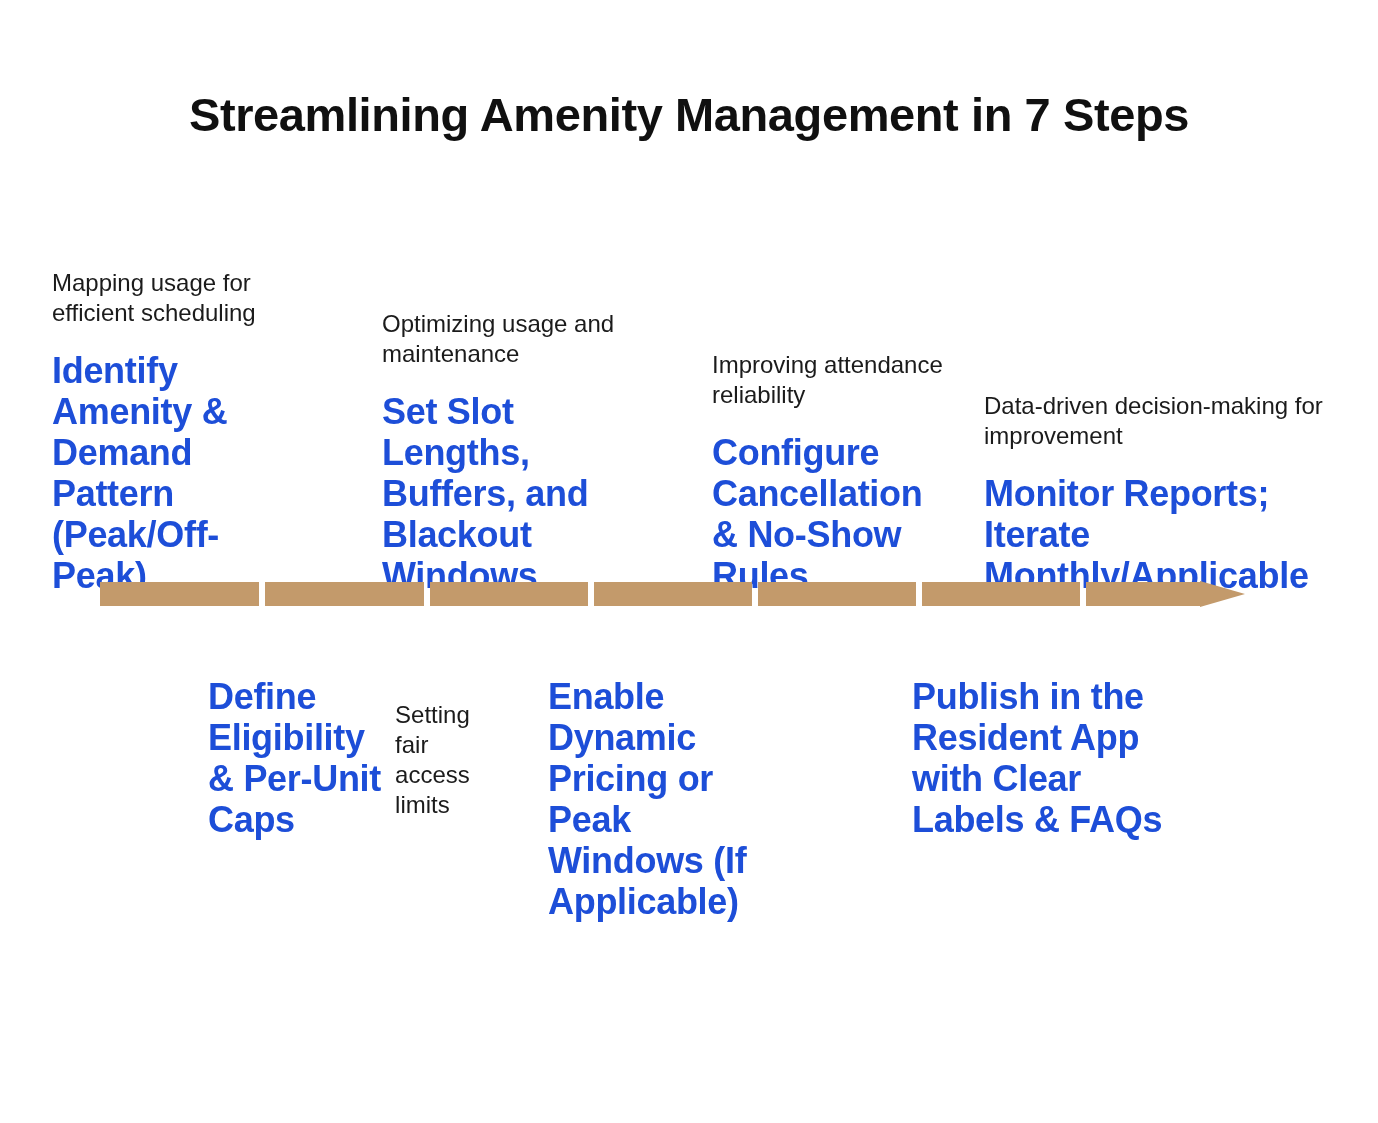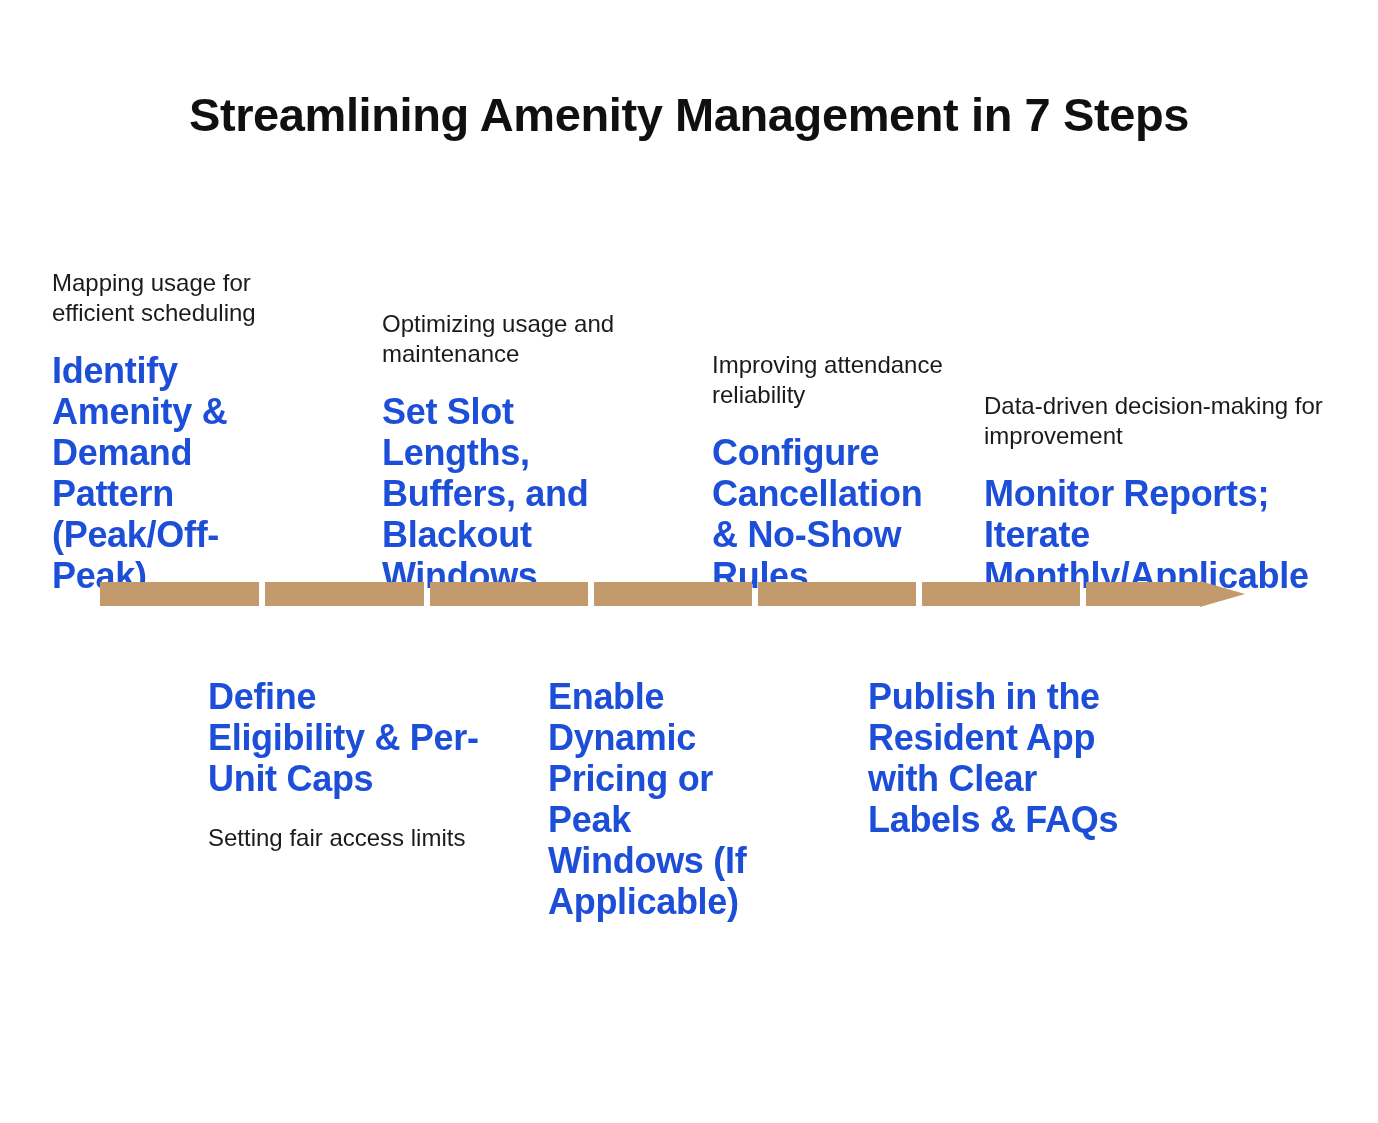--- a/index.html
+++ b/index.html
@@ -69,32 +69,32 @@
   
   .step.above {
     display: flex;
     flex-direction: column;
     justify-content: flex-end;
   }
   .step.above .step-caption { margin-bottom: 22px; }
   
   .step.below {
     display: flex;
-    flex-direction: column;
+    flex-direction: row;
     justify-content: flex-start;
   }
   .step.below .step-caption { margin-top: 24px; }
 
   
   .step-1 { left: 52px;   top: 186px; width: 256px; height: 366px; }
   .step-2 { left: 208px;  top: 632px; width: 274px; height: 230px; }
   .step-3 { left: 382px;  top: 262px; width: 246px; height: 290px; }
   .step-4 { left: 548px;  top: 632px; width: 246px; height: 380px; gap: 32px; }
   .step-5 { left: 712px;  top: 268px; width: 240px; height: 284px; }
-  .step-6 { left: 868px;  top: 632px; width: 264px; height: 290px; gap: 48px; }
+  .step-6 { left: 912px;  top: 632px; width: 264px; height: 290px; gap: 48px; }
   .step-7 { left: 984px;  top: 308px; width: 356px; height: 244px; }
 </style>
 </head>
 <body>
 
 <div id="canvas">
 
   <div class="page-title">Streamlining Amenity Management in 7 Steps</div>
 
   <div class="step above step-1">

